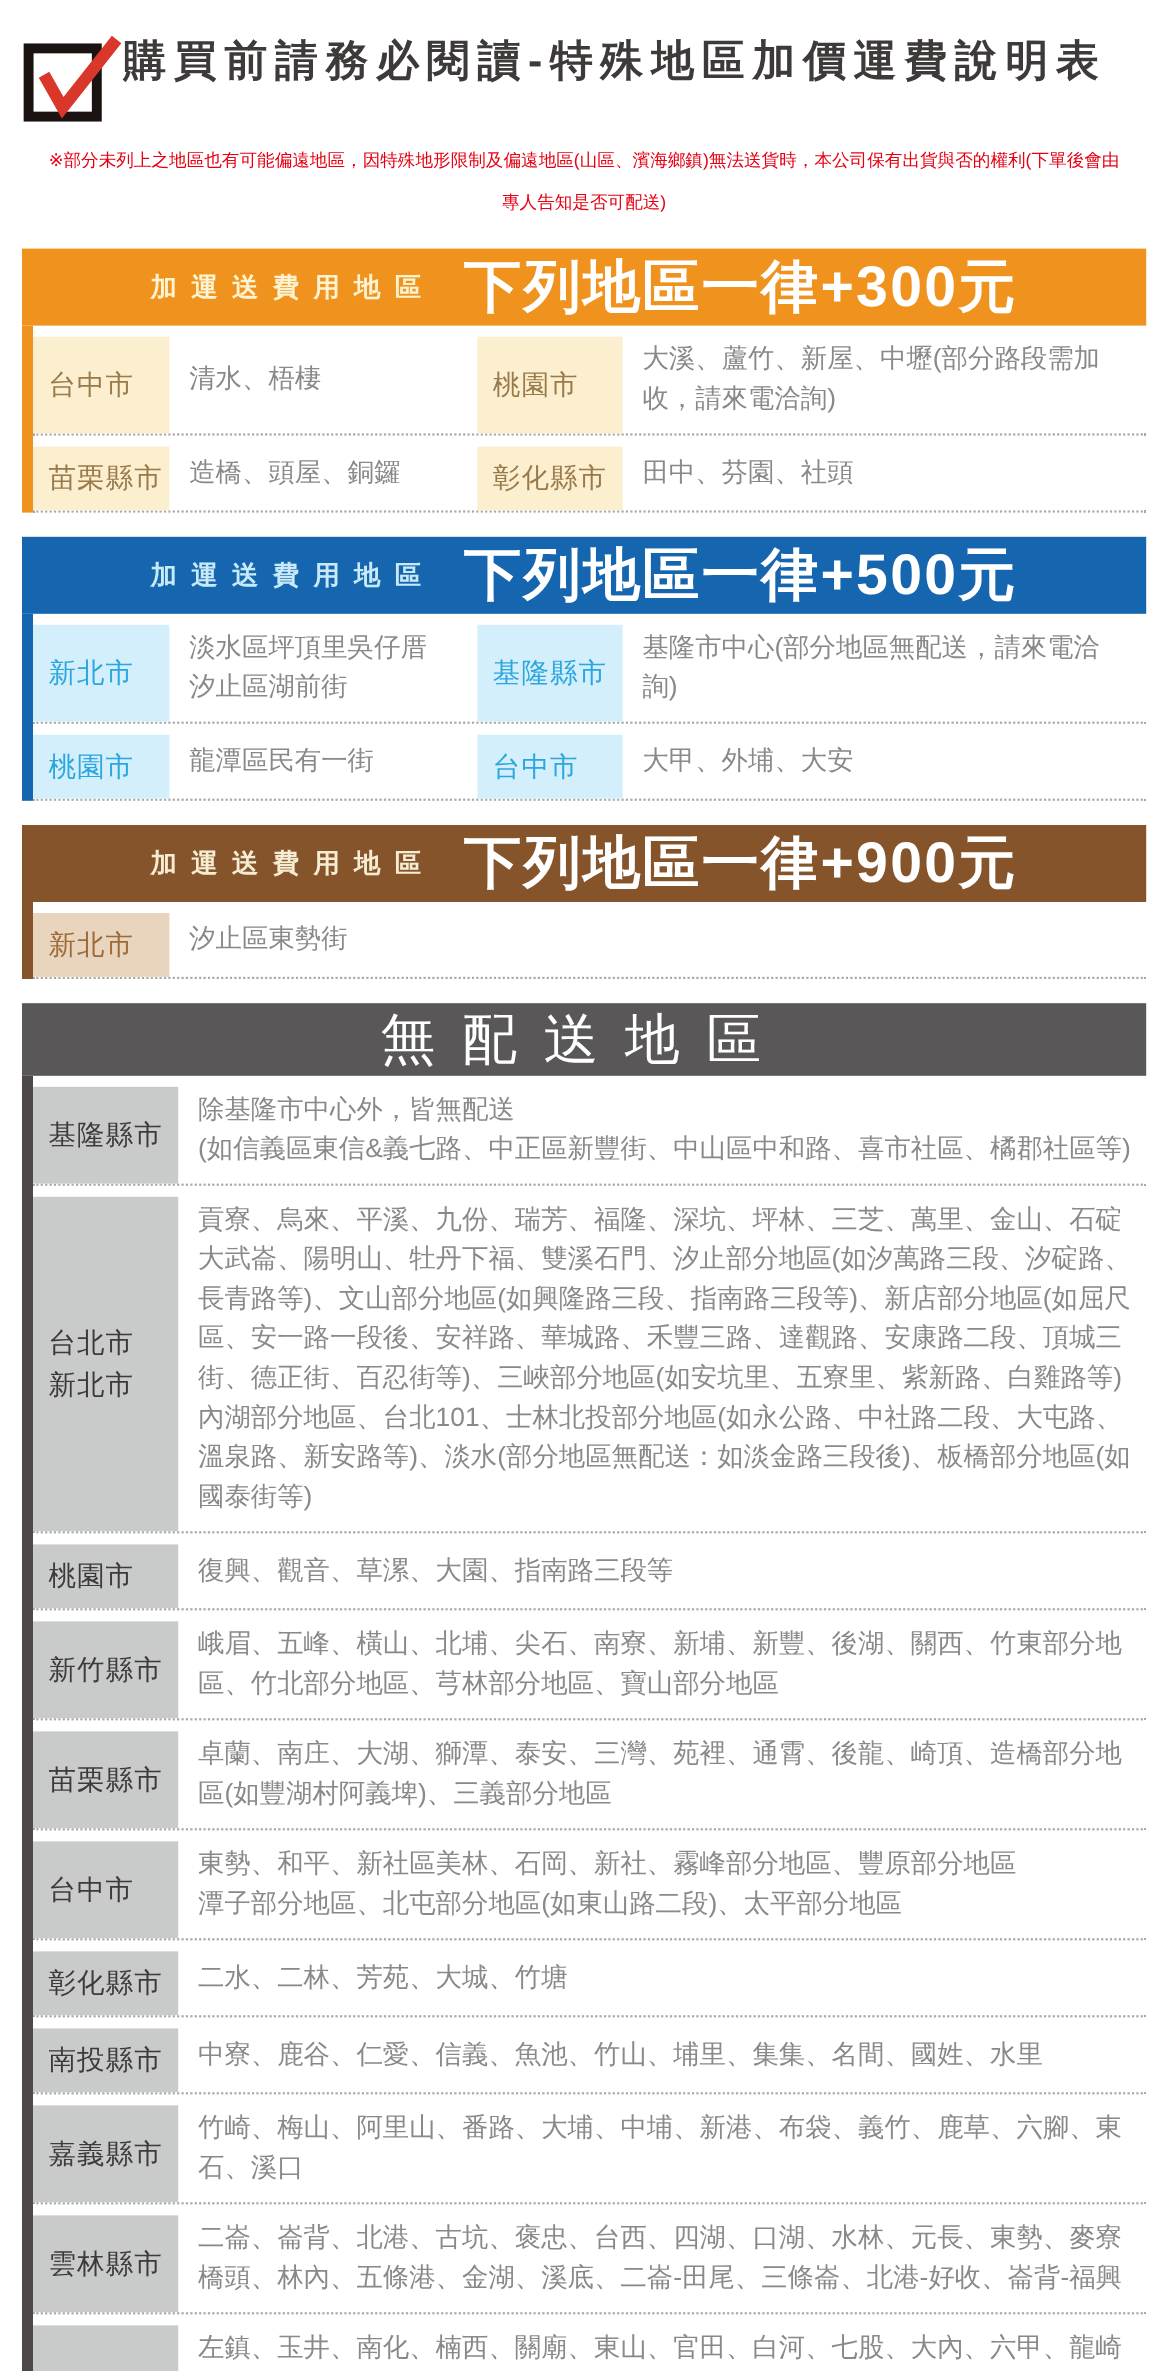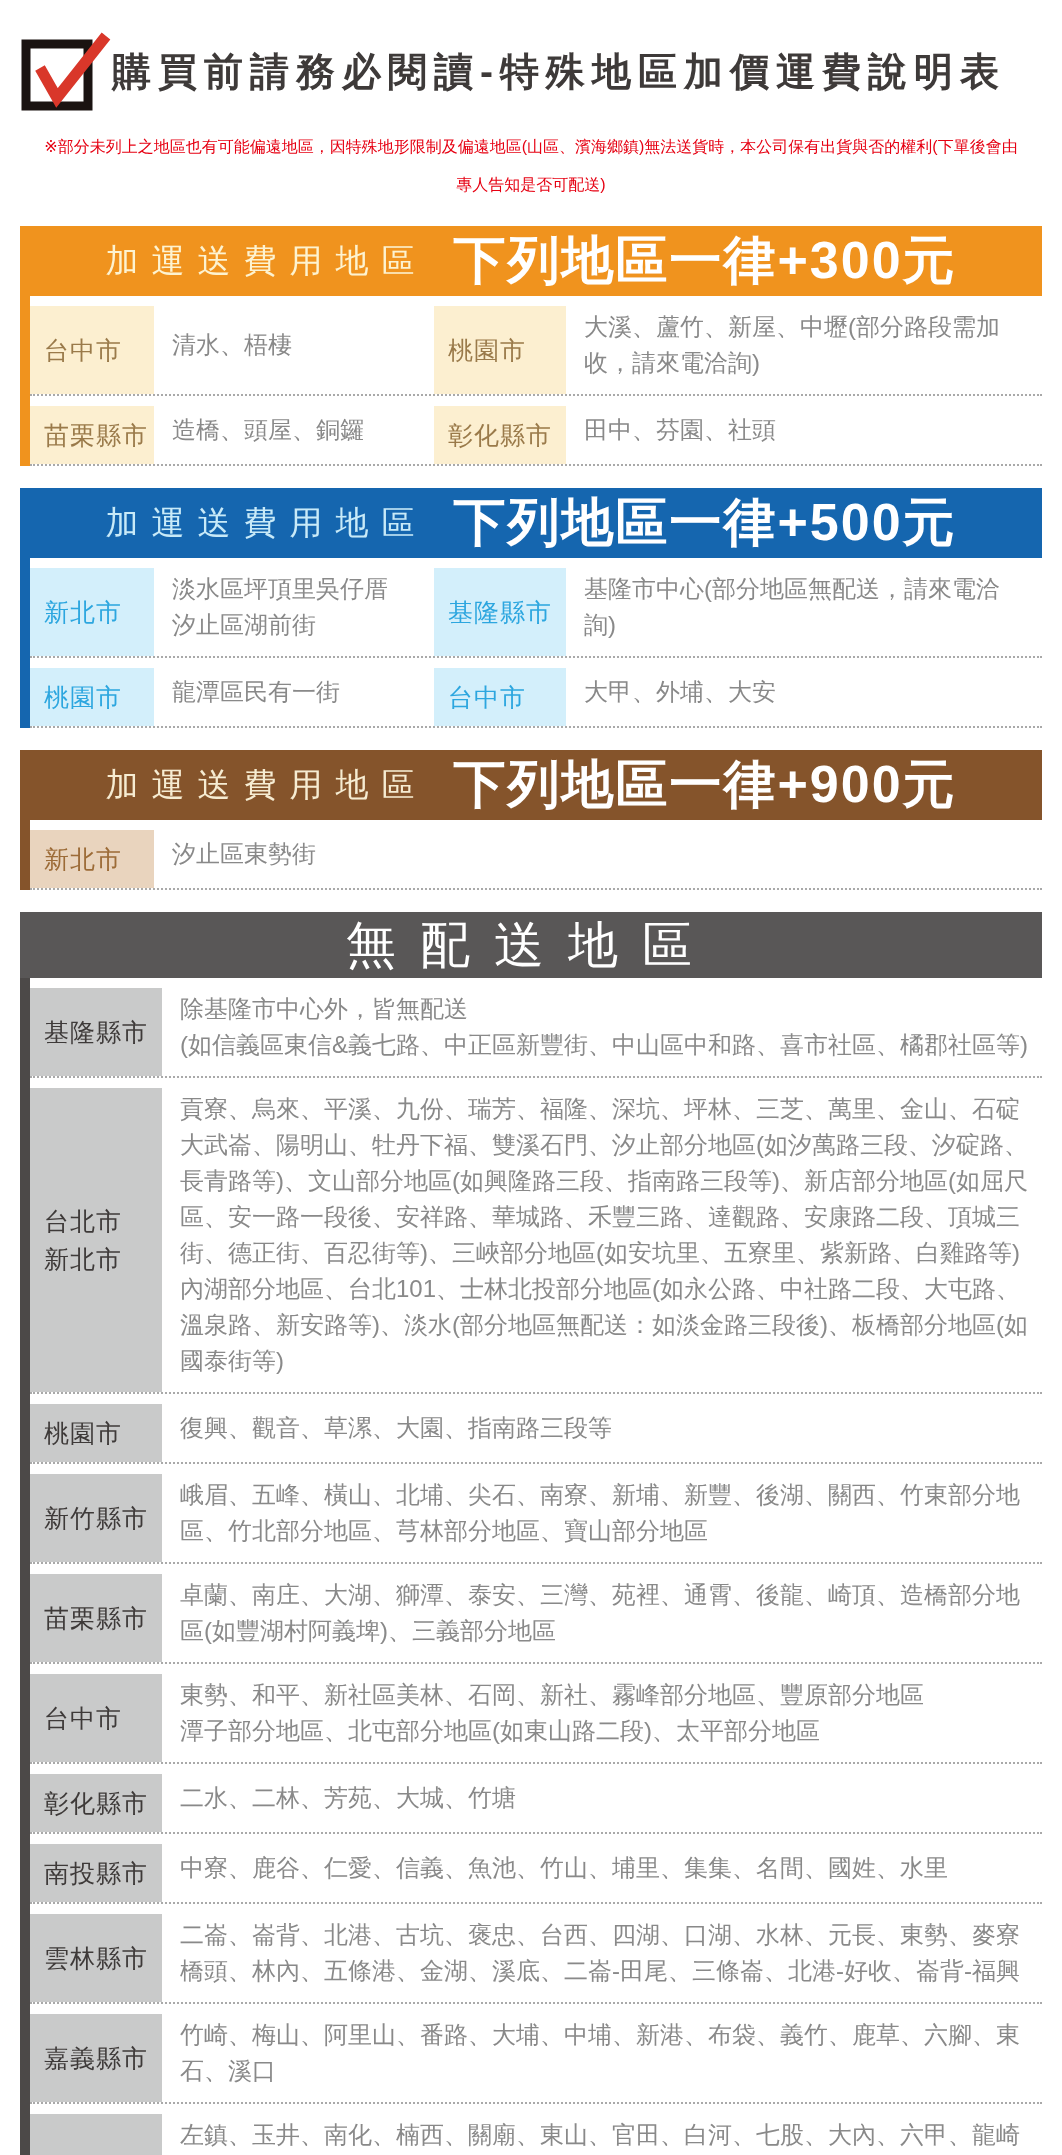--- a/index.html
+++ b/index.html
@@ -5,37 +5,37 @@
   * { margin:0; padding:0; box-sizing:border-box; }
   html,body { background:#ffffff; }
   body {
     width:1062px;
     font-family:"Liberation Sans","DejaVu Sans",sans-serif;
     color:#3e3a39;
   }
   .page { width:1062px; padding:24px 20px 30px 20px; }
 
   
-  .hdr { display:flex; align-items:center; padding:4px 0 2px 0; }
+  .hdr { display:flex; padding:4px 0 2px 0; }
   .hdr .cbx { width:96px; height:88px; flex:0 0 auto; margin-left:-4px; }
   .hdr h1 {
     font-size:39px; font-weight:600; letter-spacing:7px;
     color:#3e3a39; white-space:nowrap;
   }
   .notice {
     color:#e60012; font-size:16px; line-height:38px;
     text-align:center; width:96%; margin:10px auto 0 auto;
   }
 
   
   .section { margin-top:22px; }
   .banner {
     height:70px; display:flex; align-items:center; justify-content:center;
   }
-  .banner .prefix { font-size:33px; letter-spacing:13px; margin-right:26px; }
+  .banner .prefix { font-size:24px; letter-spacing:13px; margin-right:26px;font-weight:bold; }
   .banner .amount { font-size:52px; font-weight:bold; color:#ffffff; letter-spacing:2px; }
 
   .ftable { border-left:10px solid; }
   .frow {
     display:grid;
     grid-template-columns:124px 280px 132px 1fr;
     border-bottom:2px dotted #a9a9a9;
   }
   .frow.single { grid-template-columns:124px 1fr; }
   .cell-label {
@@ -180,29 +180,29 @@
       </div>
       <div class="frow">
         <div class="cell-label">彰化縣市</div>
         <div class="cell-text">二水、二林、芳苑、大城、竹塘</div>
       </div>
       <div class="frow">
         <div class="cell-label">南投縣市</div>
         <div class="cell-text">中寮、鹿谷、仁愛、信義、魚池、竹山、埔里、集集、名間、國姓、水里</div>
       </div>
       <div class="frow">
+        <div class="cell-label">嘉義縣市</div>
+        <div class="cell-text">竹崎、梅山、阿里山、番路、大埔、中埔、新港、布袋、義竹、鹿草、六腳、東石、溪口</div>
+      </div>
+      <div class="frow">
         <div class="cell-label">雲林縣市</div>
         <div class="cell-text">二崙、崙背、北港、古坑、褒忠、台西、四湖、口湖、水林、元長、東勢、麥寮
 橋頭、林內、五條港、金湖、溪底、二崙-田尾、三條崙、北港-好收、崙背-福興</div>
       </div>
       <div class="frow">
-        <div class="cell-label">嘉義縣市</div>
-        <div class="cell-text">竹崎、梅山、阿里山、番路、大埔、中埔、新港、布袋、義竹、鹿草、六腳、東石、溪口</div>
-      </div>
-      <div class="frow">
         <div class="cell-label">台南縣市</div>
         <div class="cell-text">左鎮、玉井、南化、楠西、關廟、東山、官田、白河、七股、大內、六甲、龍崎
 將軍、山上、青山、西港、學甲、北門、關仔嶺、走馬瀨、白河區仙草、東山區東原、新化部分地區</div>
       </div>
 
     </div>
   </div>
 
 </div>
 

